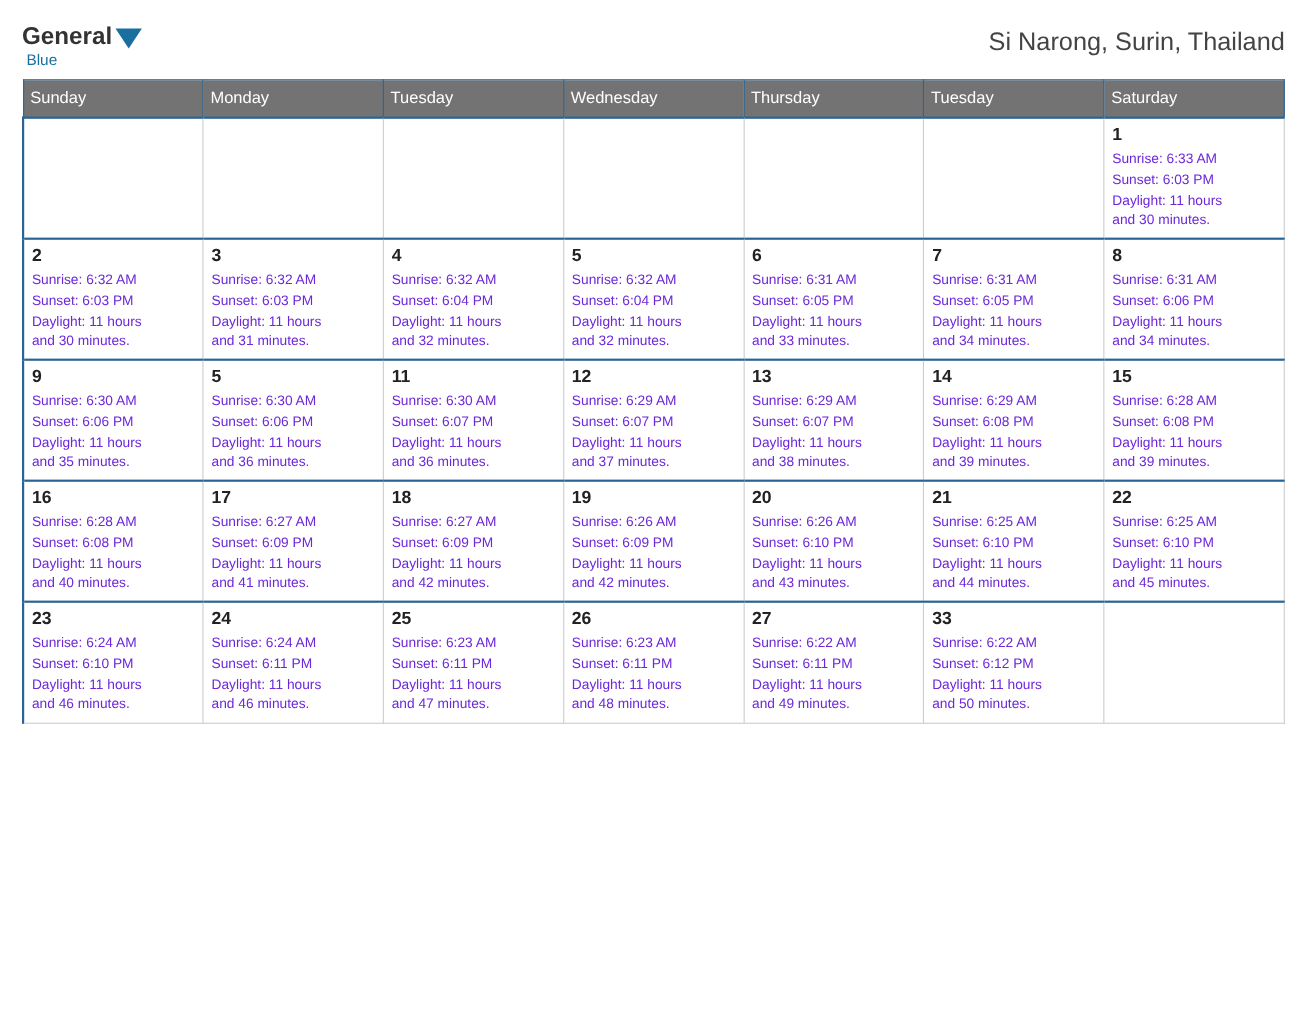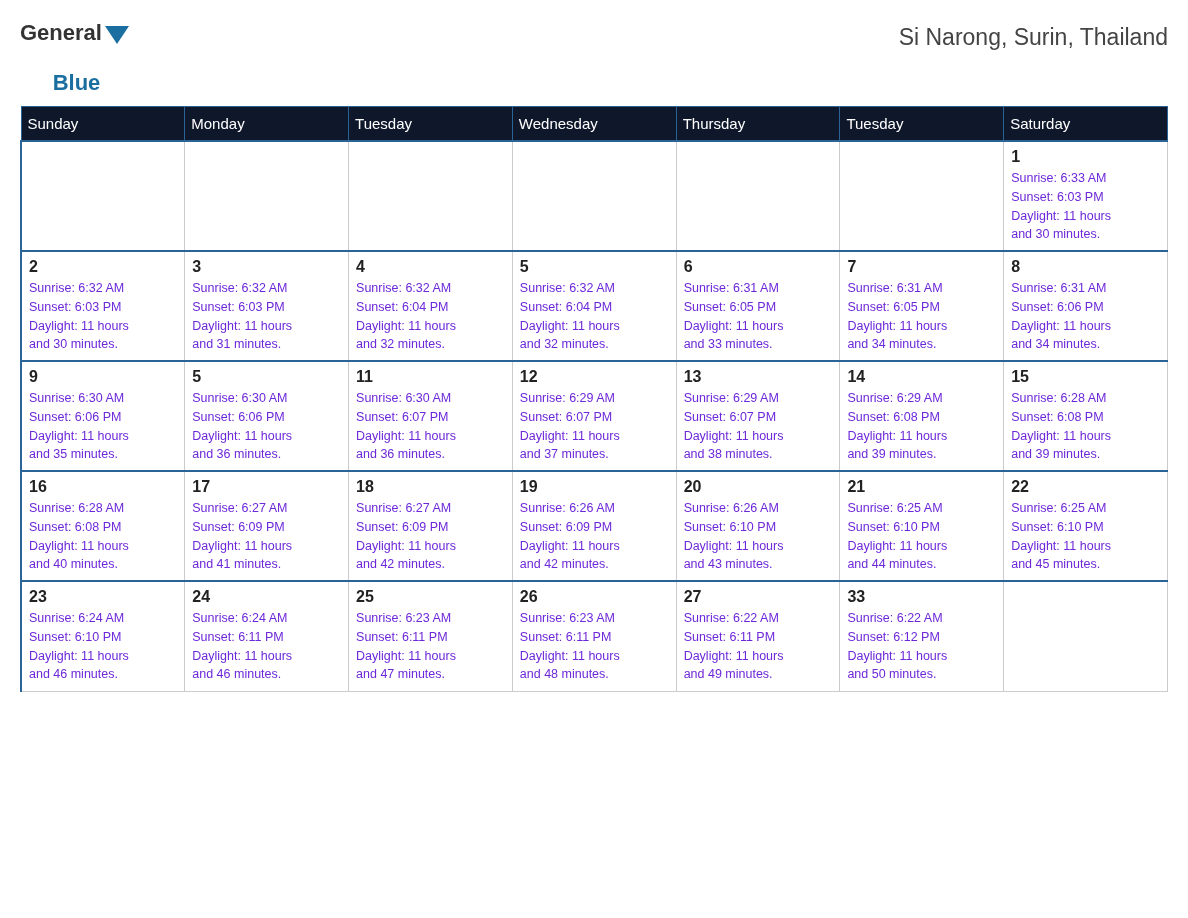--- a/index.html
+++ b/index.html
@@ -12,67 +12,66 @@
     }
     .header {
       display: flex;
       justify-content: space-between;
       align-items: flex-start;
       margin-bottom: 10px;
     }
     .logo {
       display: flex;
       flex-direction: column;
-      align-items: center;
+      align-items: flex-start;
     }
     .logo-top {
       display: flex;
       align-items: center;
     }
     .logo-general {
       font-size: 22px;
       font-weight: bold;
       color: #333;
     }
     .logo-arrow {
       width: 0;
       height: 0;
       border-left: 12px solid transparent;
       border-right: 12px solid transparent;
       border-top: 18px solid #1a6fa0;
       margin-left: 3px;
       margin-top: 4px;
     }
     .logo-blue {
-      font-size: 22px;
-      font-weight: bold;
+      font-size: 14px;
+      font-weight: normal;
       color: #1a6fa0;
       margin-left: 4px;
-      margin-top: 24px;
     }
     .title-section {
       text-align: right;
     }
     .month-title {
       font-size: 48px;
       font-weight: normal;
       color: #222;
     }
     .location {
       font-size: 23px;
       color: #444;
       margin-top: 4px;
     }
     .calendar {
       width: 100%;
       border-collapse: collapse;
       table-layout: fixed;
     }
     .calendar th {
-      background-color: #0f172a;
+      background-color: #737373;
       color: #fff;
       padding: 8px 6px;
       font-size: 15px;
       font-weight: normal;
       text-align: left;
       border: 1px solid #2a6496;
     }
     .calendar td {
       vertical-align: top;
       border: 1px solid #ccc;

